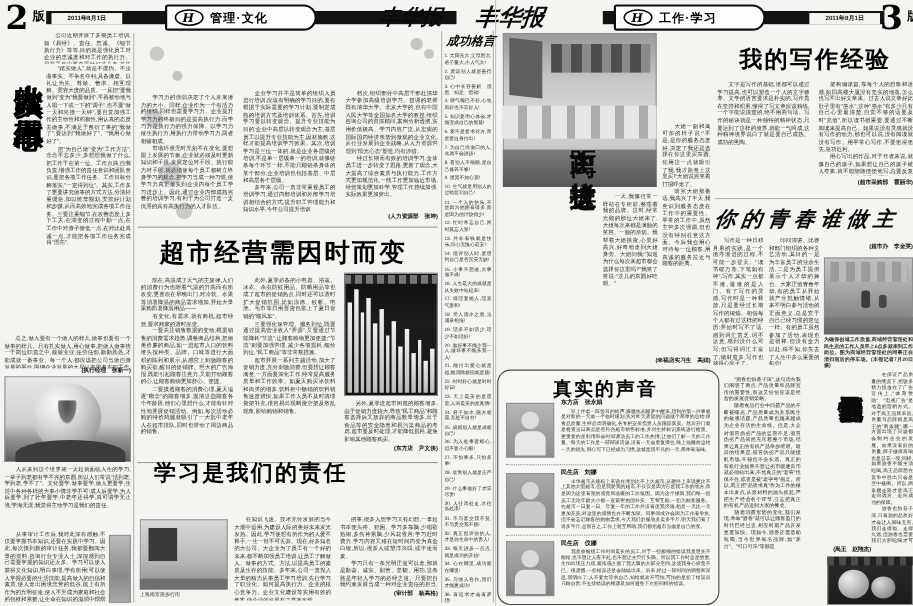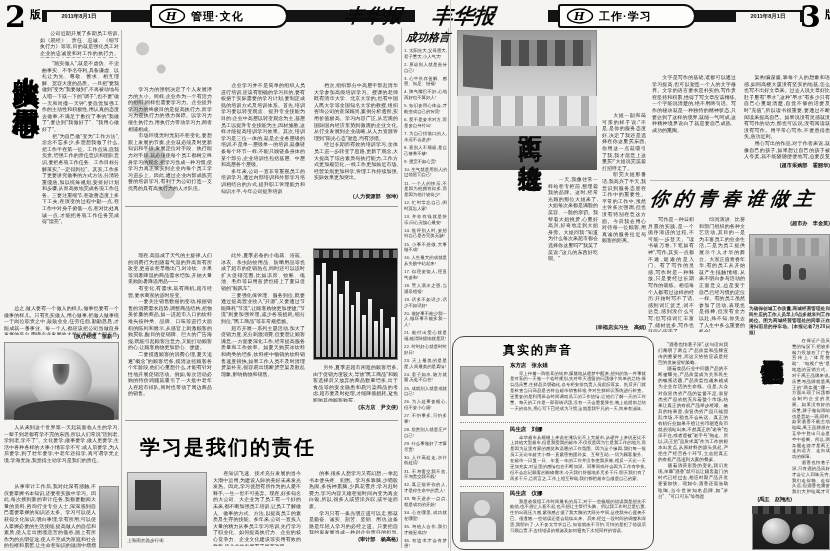--- a/index.html
+++ b/index.html
@@ -101,20 +101,21 @@
   <div class="abs body-text" style="left:128px;top:86px;width:84px;height:116px;">　　学习力的强弱决定了个人发展潜力的大小。同样,企业作为一个有活力的组织,同样也需要学习力。企业提升学习力的终极目的是提高执行力,而学习力是执行力的强力保障。以学习力催生执行力,用执行力带动学习力,两者相辅相成。
 　　市场环境无时无刻不在变化,要想跟上发展的节奏,企业就必须及时更新知识和手段,发展定位对手段、执行能力对手段,就必须使每个员工都树立终身学习的观念,把学习当成一种习惯,使学习力真正落实到企业内每个员工学习进步上。因此,通过企业内部成熟完善的培训学习,有利于为公司打造一支优秀的具有高执行力的人才队伍。</div>
   <div class="abs body-text" style="left:221px;top:82px;width:84px;height:120px;">　　企业学习并不是简单的组织人员进行培训,应该有明确的学习目的,要有根据于实际需要的学习计划,要制定成熟的培训方式及培训体系。首先,培训学习要以转变观念、提升专业技能为目的:企业中高层以转变观念为主,基层员工以提升专业技能为主,因材施教,这样才能提高培训学习效果。其次,培训学习是三位一体的,就是企业各层级的培训,不是单一层级单一的培训,就像链条每个环节一样,不能只顾链条身体的某个部分,企业培训也包括基层、中层和高层各个层级。
 　　多年来,公司一直非常重视员工的培训学习,通过内部培训和外部学习培训相结合的方式,提升职工管理能力和知识水平,今年公司提升培训</div>
   <div class="abs body-text" style="left:314px;top:82px;width:84px;height:110px;">　　档次,组织部分中高层干部赴清华大学参加高级培训学习。授课的老师既有清华大学、北京大学的,也有中国人民大学等全国知名大学的教授,组织咨询公司的资深顾问,案例分析透彻,实用价值极高。学习内容广泛,从宏观的国际国内经济形势到微观的企业文化,从行业发展到企业战略,从人力资源管理到"阳光心态"塑造,均有涉猎。
 　　经过长期而有效的培训学习,全体员工进一步转变了思路,更新了观念,大大提高了综合素质与执行能力,工作方式更加规范化,一线工作更加贴近市场,经营策划更加科学,管理工作持续加强,实际效果更加突出。</div>
   <div class="abs byline" style="left:314px;top:193px;width:84px;">(人力资源部　张坤)</div>
 
   <div class="abs rule-h" style="left:125px;top:206px;width:273px;"></div>
 
+  <div class="abs headline" style="left:145px;top:214px;font-size:23px;">超市经营需因时而变</div>
   <div class="abs body-text" style="left:128px;top:252px;width:84px;height:162px;">　　现在,高温成了天气的主旋律,人们的消费行为也随着气温的升高而有所改变,更喜欢在早晚出门,对冷饮、水果等消暑降温的商品需求增加,开始大量采购防暑降温用品——
 　　有变化,有需求,就有商机,超市经营,要求商家的适时应变。
 　　一要关注销售数据的变动,根据销售的消费需求趋势,调整商品结构,把物美价廉的商品,如一进超市入口的饮料堆头按种类、品牌、口味等进行大面积的陈列和展示,从感官上刺激顾客的购买欲,醒目的促销牌、巨大的广告海报,既能引起顾客注意力,又能打动顾客的心,让顾客购物更加舒心、便捷。
 　　二要摸透顾客的消费心理,夏天追逐"概念"的顾客增多,摸清这些顾客各个年龄段,他们心里想什么,才能有针对性地开展促销活动。例如,每次活动必购的特价鸡腿就吸引了一大批中老年人在超市排队,同时也带动了周边商品的销售。</div>
   <div class="abs body-text" style="left:221px;top:252px;width:84px;height:162px;">　　此外,夏季必备的小电器、浴寇、冰衣、杀虫防蚊用品、防晒用品等也成了超市的促销热点,同时还可以适时扩大促销范围,比如凉席、蚊帐、电池、毛巾等日用百货也搭上了夏日促销的"顺风车"。
 　　三要强化保管理、服务到位,既要通过提高营业收入"开源",又要通过节能降耗"节流",让顾客购物更加便捷;"节流"则要加强管理,减少各项损耗,细分到位,"民工商品"等非常规措施。
 　　超市开展一系列主题活动,加大了促销力度,充分刺激消费,但要想让顾客满意,一方面要深化工作,经常提高服务质量和工作效率。如夏天购买冰饮料和肉类的增多,饮料柜中畅销的饮料销售速度很快,如果工作人员不及时清理货架补充,很容易出现断货空架及散乱现象,影响购物和销售。</div>
 
   <div class="abs photo" style="left:313px;top:248px;width:85px;height:112px;background:linear-gradient(180deg,#0e0e0e,#1c1c1c 40%,#151515);">
     <div style="position:absolute;left:0;top:2px;width:100%;height:8px;background:repeating-linear-gradient(90deg,#777 0 6px,#222 6px 10px);"></div>
@@ -134,21 +135,21 @@
       <div style="height:28%"></div>
         <div style="height:38%"></div>
     </div>
   </div>
   <div class="abs body-text" style="left:313px;top:364px;width:85px;height:38px;">　　另外,夏季进超市闲逛的顾客增多,由于促销力度较大,导致"民工商品"和顾客选择后又放弃的商品数量增多,出于食品等的安全隐患和易污染商品的考虑,超市要及时处理,才能降低损耗,避免影响其他顾客购买。
 　　季节交换,消费需求也跟着改变,商家只有因时应变,研究透彻购买行为和消费心理,积极调整货源、陈列促销、管理服务等环节,才能更好地抓住商机,赢得效益。</div>
   <div class="abs byline" style="left:313px;top:404px;width:85px;">(东方店　尹文侠)</div>
 
   <div class="abs rule-h" style="left:125px;top:420px;width:273px;"></div>
 
-  <div class="abs headline" style="left:140px;top:434px;font-size:20px;">学习是我们的责任</div>
+  <div class="abs headline" style="left:140px;top:416px;font-size:20px;">学习是我们的责任</div>
 
   <div class="abs photo" style="left:127px;top:472px;width:80px;height:64px;background:linear-gradient(180deg,#d8d8d8 0%,#b9b9b9 55%,#8e8e8e 100%);">
     <div style="position:absolute;left:8px;top:8px;width:26px;height:30px;background:#3a3a3a;"></div>
     <div style="position:absolute;left:0;bottom:0;width:100%;height:10px;background:#6f6f6f;"></div>
   </div>
   <div class="abs caption" style="left:127px;top:538px;width:80px;">上海南京路步行街</div>
   <div class="abs body-text" style="left:213px;top:470px;width:88px;height:76px;">　　在知识飞速、技术充分发展的当今大潮中运用,为建设人际的美好未来发光发热。因此,学习使想有所作为的人爱不释手,一生一世不可丢弃。现在,好多知名的大公司、大企业为了员工有一个好的未来,都不断加强员工培训,让员工了解做人、做事的方式、方法,以提高员工的素质及生存的技能。多年来,公司一直投入大量的精力从事员工学习培训,先行学习了职业化、如何提高执行力、企业的核心竞争力、企业文化建设等实用有效的教案,使企业的发展有了显著改观。
 　　当然,学习是件人见人爱又令人敬而远之</div>
   <div class="abs body-text" style="left:309px;top:470px;width:89px;height:64px;">　　的事,很多人想学习又有幻想,一拿起书本便头疼、犯困。学习多靠脑,少唱歌热闹,多伤神累脑,少风花雪月;学习赶时费力,学习内容又难在短时间内变为真金白银,所以,很多人或望洋兴叹,或半途而废。
 　　学习只有一条光明正道可以走,那就是勤奋、诚实、刻苦、坚韧、用功,这条路是年轻人学习的必经之道。只要把自我约束发展当成一种对企业责任的担当,为了企业发展而自动自发地学习,那么我们学习的心态就能端正,我们就会走上正确的学习进步大道。</div>
@@ -201,20 +202,21 @@
     <div style="position:absolute;left:44px;top:10px;width:90px;height:26px;background:repeating-linear-gradient(90deg,#4e4e4e 0 10px,#8a8a8a 10px 18px);"></div>
     <div style="position:absolute;left:0;top:66px;width:140px;height:30px;background:repeating-linear-gradient(90deg,#e6e6e6 0 14px,#adadad 14px 22px);"></div>
     <div style="position:absolute;left:0;bottom:0;width:140px;height:34px;background:linear-gradient(180deg,#7c7c7c,#565656);"></div>
   </div>
   <div class="abs vtitle script" style="left:505px;top:118px;width:38px;height:225px;font-size:24px;line-height:1.1;font-style:normal;">距离,这样拉近</div>
   <div class="abs body-text" style="left:548px;top:176px;width:50px;height:160px;">　　一天,我像往常一样站在专柜前,整理着我的品牌。这时,经常光顾的那位大姐来了,大姐每次来都是满脸的笑容、一脸的亲切。我帮着大姐挑货,心里好高兴,好奇地走到大姐身旁。大姐问我:"知道为什么每次来超市都会选择你这里吗?"我笑了笑说:"这儿的东西好吃呗。"</div>
   <div class="abs body-text" style="left:602px;top:112px;width:44px;height:210px;">　　大姐一副和蔼可亲的样子说:"不是,是你的服务态度好,决定了我还是选择在你这里买东西,你用这一点就吸引了我,我才愿意上这里买!"大姐说完笑着打招呼走了。
 　　听完大姐那番话,我高兴了半天,我意识到服务态度在工作中的重要性。平常的工作中,虽然主管多次强调,但也没有特别在意这方面。今后我会用心对待每一位顾客,用真诚的服务拉近与顾客的距离。</div>
   <div class="abs byline" style="left:548px;top:324px;width:98px;">(幸福店实习生　高娟)</div>
 
+  <div class="abs headline" style="left:672px;top:40px;font-size:21px;">我的写作经验</div>
   <div class="abs body-text" style="left:652px;top:74px;width:84px;height:102px;">　　文字是写作的基础,谁都可以通过学习提高,也可以塑造一个人的文字修养。文学的语言要求是朴实的,写作贵在坚持和积累,懂得了写文章应该精练,一个字能说清楚的,绝不用两句话。写作的秘诀就是一种独特的精神状态,只要达到了这样的境界,就能一气呵成,这种精神境界说白了就是要自己成熟、成功的熏陶。</div>
   <div class="abs body-text" style="left:744px;top:74px;width:86px;height:86px;">　　架构编谋篇,靠每个人的想象和语感,如同高楼大厦没有坚实的地基,怎么也写不出好文章来。过去人说文章好比肚子里有"墨水",这种"墨水"有多少只有自己心里最清楚,自觉不够的话要及时"充值",所以读书很重要,要通过不断阅读来提高自己。如果说没有灵感就没有写作的动力,那也可以说,没有阅读就没有写作。用平常心写作,不要患得患失,急功近利。
 　　用心写出的作品,对于作者来说,就像自己的孩子,如果想让自己的孩子被人夸奖,就不能随随便便地写,总要反复推敲一下,让它变得千锤百炼。有的老者希望得到认可,但扪心自问一下,是否总以高度负责的态度来写作,精心地对待自己的作品吧!</div>
 
   <div class="abs byline" style="left:744px;top:162px;width:86px;">(超市采购部　霍丽华)</div>
 
   <div class="abs rule-h" style="left:650px;top:180px;width:180px;background:#b5b5b5;"></div>
 
   <div class="abs script" style="left:650px;top:186px;font-size:19px;letter-spacing:5px;transform:skewX(-8deg);white-space:nowrap;">你的青春谁做主</div>
   <div class="abs body-text" style="left:648px;top:216px;width:46px;height:116px;">　　写作是一种日积月累的实践,是一个循序渐进的过程,不可能一步登天。"读书破万卷,下笔如有神",写作,其实一点都不难,最难的是入门。有了写作的灵感,写作时是一种释放,只是要经过长期写作的锻炼。相信每个人都有过这样的经历:开始时写不了话,感到词汇贫乏,词不达意,感到没什么可写;但写得词汇丰富了,储材愈多,写作也就得心应手了。</div>
@@ -223,21 +225,21 @@
 
   <div class="abs photo" style="left:749px;top:234px;width:81px;height:70px;background:linear-gradient(180deg,#c2c2c2 0%,#a8a8a8 40%,#8c8c8c 70%,#6f6f6f 100%);">
     <div style="position:absolute;left:6px;top:4px;width:70px;height:18px;background:repeating-linear-gradient(90deg,#9b9b9b 0 8px,#b9b9b9 8px 14px);"></div>
     <div style="position:absolute;left:34px;top:30px;width:8px;height:16px;background:#3d3d3d;border-radius:3px;"></div>
     <div style="position:absolute;left:50px;top:34px;width:7px;height:12px;background:#474747;border-radius:3px;"></div>
     <div style="position:absolute;left:0;bottom:0;width:100%;height:16px;background:linear-gradient(180deg,#7e7e7e,#646464);"></div>
   </div>
   <div class="abs caption" style="left:749px;top:306px;width:81px;height:38px;font-weight:bold;">为确保创城工作质量,商城经营管理处和民生店的工作人员早上6点多就来到工作岗位。图为商城经营管理处的同事正在清扫雨后的停车场。(本报记者7月20日摄)</div>
 
   <div class="abs" style="left:452px;top:336px;width:200px;height:212px;border:1.4px solid #4a4a4a;border-radius:12px;background:#f7f6f3;"></div>
-  <div class="abs headline" style="left:503px;top:342px;font-size:12px;">真实的声音</div>
+  <div class="abs headline" style="left:503px;top:342px;font-size:17px;">真实的声音</div>
 
   <div class="abs photo" style="left:460px;top:366px;width:44px;height:50px;background:linear-gradient(180deg,#b7b7b7,#8d8d8d);">
     <div style="position:absolute;left:14px;top:8px;width:16px;height:16px;border-radius:50%;background:#dedede;"></div>
     <div style="position:absolute;left:8px;top:26px;width:28px;height:22px;border-radius:8px 8px 0 0;background:#e8e8e8;"></div>
   </div>
   <div class="abs" style="left:510px;top:362px;width:136px;height:56px;overflow:hidden;">
     <div class="name-tag">东方店　张永娟</div>
     <div class="tiny">　　早上伴着一阵悦耳的铃声,朦胧地从睡梦中醒来,想到的第一件事就是对新的一天做一个临时规划,先对昨天遗留的问题做个简单的总结:保食品质量,生鲜品类明确化,各专柜安排负责人员跟踪落实。然后开门就是检查当日商品是否符合超市销售标准,并对生鲜标识系统进行检查。更重要的是利用班会时间调动员工的工作热情,让他们了解一天的工作量。每天的工作是一部部谈话题,没有一天会重复慢住,晚上临睡前总结一天的得失,用心写下已经成为习惯,这就是我平凡的一天,简单有滋味。</div>
   </div>
   <div class="abs dotted" style="left:460px;top:422px;width:186px;"></div>

